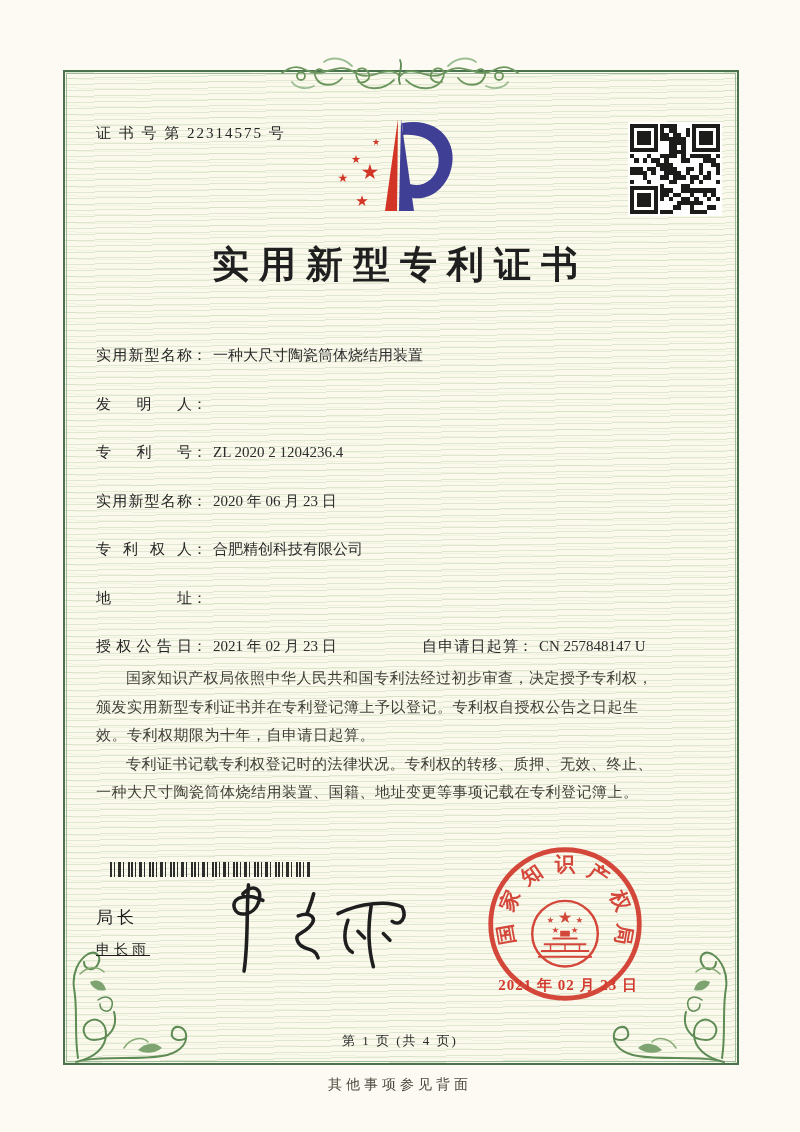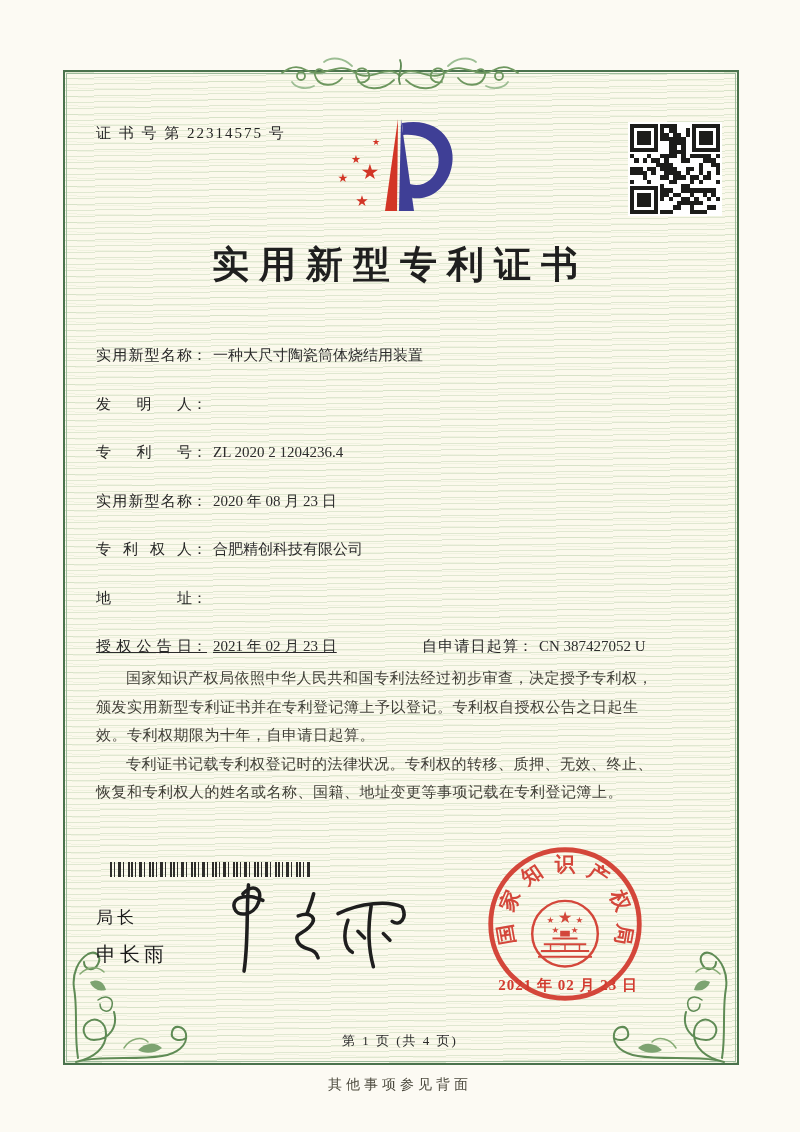--- a/index.html
+++ b/index.html
@@ -47,37 +47,37 @@
   }
 
   .fields{position:absolute;left:96px;top:344px;width:560px;font-size:15px;}
   .row{display:flex;align-items:center;margin-bottom:26px;line-height:1.5;}
   .lbl{flex:0 0 96px;display:inline-block;text-align:justify;text-align-last:justify;color:#262626;}
   .colon{flex:none;color:#262626;}
   .val{flex:1;padding-left:6px;color:#2c2c2c;}
   .row-addr .val{max-width:450px;}
   .pair{display:flex;flex:none;}
   .pair .val{flex:none;}
-  .pair1{width:326px;text-decoration:underline;}
+  .pair1{width:326px;}
 
   .paras{position:absolute;left:96px;top:664px;width:562px;}
   .paras p{margin:0;font-size:15px;line-height:1.9;text-indent:2em;color:#403f37;letter-spacing:.5px;}
 
   .barcode{
     position:absolute;left:110px;top:862px;width:202px;height:15px;
     background:repeating-linear-gradient(90deg,
       #2e2d2b 0 2px, transparent 2px 4px,
       #2e2d2b 4px 5px, transparent 5px 8px,
       #2e2d2b 8px 11px, transparent 11px 13px,
       #2e2d2b 13px 14px, transparent 14px 18px,
       #2e2d2b 18px 20px, transparent 20px 21px);
   }
 
   .signoff-title{position:absolute;left:96px;top:906px;font-size:17px;letter-spacing:4px;color:#1c1c1c;}
-  .signoff-name{position:absolute;left:96px;top:941px;font-size:20px;letter-spacing:4px;color:#1c1c1c;}
+  .signoff-name{position:absolute;left:96px;top:941px;font-size:14px;letter-spacing:4px;color:#1c1c1c;text-decoration:underline;}
   .signature{position:absolute;left:212px;top:878px;}
 
   .seal{position:absolute;left:483px;top:842px;}
   .seal-date{
     position:absolute;left:478px;top:976px;width:180px;text-align:center;
     font-size:15px;color:#d23a2e;letter-spacing:1px;font-weight:600;z-index:3;
   }
 
   .page-num{position:absolute;left:0;top:1032px;width:800px;text-align:center;font-size:13px;letter-spacing:2px;color:#2b2b2b;}
   .back-note{position:absolute;left:0;top:1076px;width:800px;text-align:center;font-size:14px;letter-spacing:4px;color:#4c4a3e;}
@@ -316,48 +316,48 @@
         <span class="colon">：</span>
     </div>
     <div class="row">
       <span class="lbl">专利号</span>
         <span class="colon">：</span>
       <span class="val">ZL 2020 2 1204236.4</span>
     </div>
     <div class="row">
       <span class="lbl">实用新型名称</span>
         <span class="colon">：</span>
-      <span class="val">2020 年 08 月 23 日</span>
+      <span class="val">2020 年 06 月 23 日</span>
     </div>
     <div class="row">
       <span class="lbl">专利权人</span>
         <span class="colon">：</span>
       <span class="val">合肥精创科技有限公司</span>
     </div>
     <div class="row row-addr">
       <span class="lbl">地址</span>
         <span class="colon">：</span>
     </div>
     <div class="row">
       <span class="pair pair1">
         <span class="lbl">授权公告日</span>
           <span class="colon">：</span>
         <span class="val">2021 年 02 月 23 日</span>
       </span>
       <span class="pair">
         <span class="lbl">自申请日起算</span>
           <span class="colon">：</span>
-        <span class="val">CN 387427052 U</span>
+        <span class="val">CN 257848147 U</span>
       </span>
     </div>
   </div>
 
   <div class="paras">
     <p>国家知识产权局依照中华人民共和国专利法经过初步审查，决定授予专利权，颁发实用新型专利证书并在专利登记簿上予以登记。专利权自授权公告之日起生效。专利权期限为十年，自申请日起算。</p>
-    <p>专利证书记载专利权登记时的法律状况。专利权的转移、质押、无效、终止、恢复和专利权人的姓名或名称、国籍、地址变更等事项记载在专利登记簿上。</p>
+    <p>专利证书记载专利权登记时的法律状况。专利权的转移、质押、无效、终止、一种大尺寸陶瓷筒体烧结用装置、国籍、地址变更等事项记载在专利登记簿上。</p>
   </div>
 
   <div class="barcode"></div>
 
   <div class="signoff-title">局长</div>
   <div class="signoff-name">申长雨</div>
 
   <svg class="signature" width="210" height="100" viewBox="0 0 190 90">
     <g stroke="#1e1e1e" fill="none" stroke-width="3.2" stroke-linecap="round" stroke-linejoin="round">
       <path d="M28,14 C38,4 46,10 42,22 C38,34 22,36 20,26 C18,16 34,14 46,20"></path>

